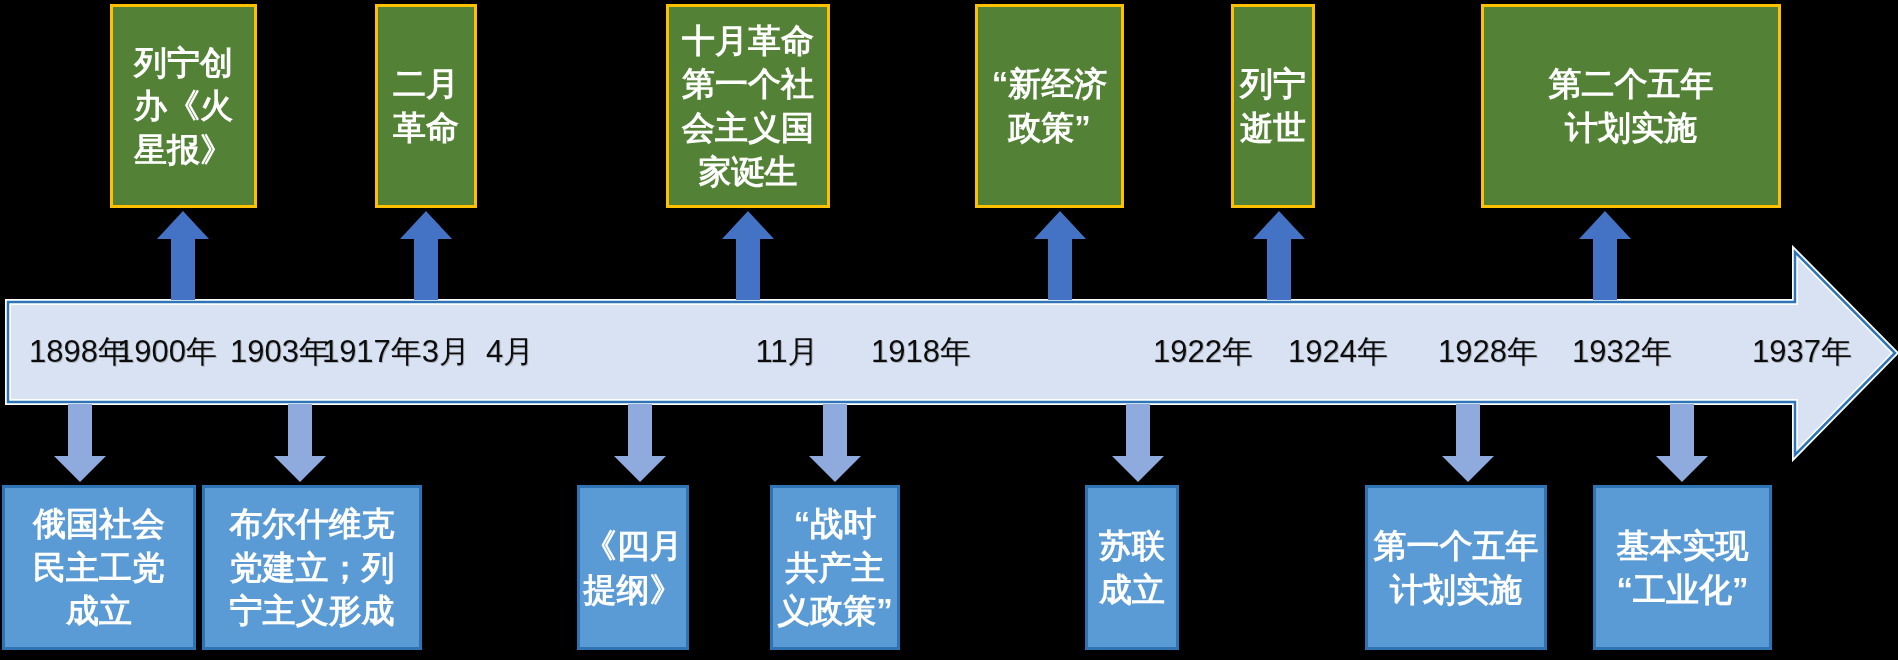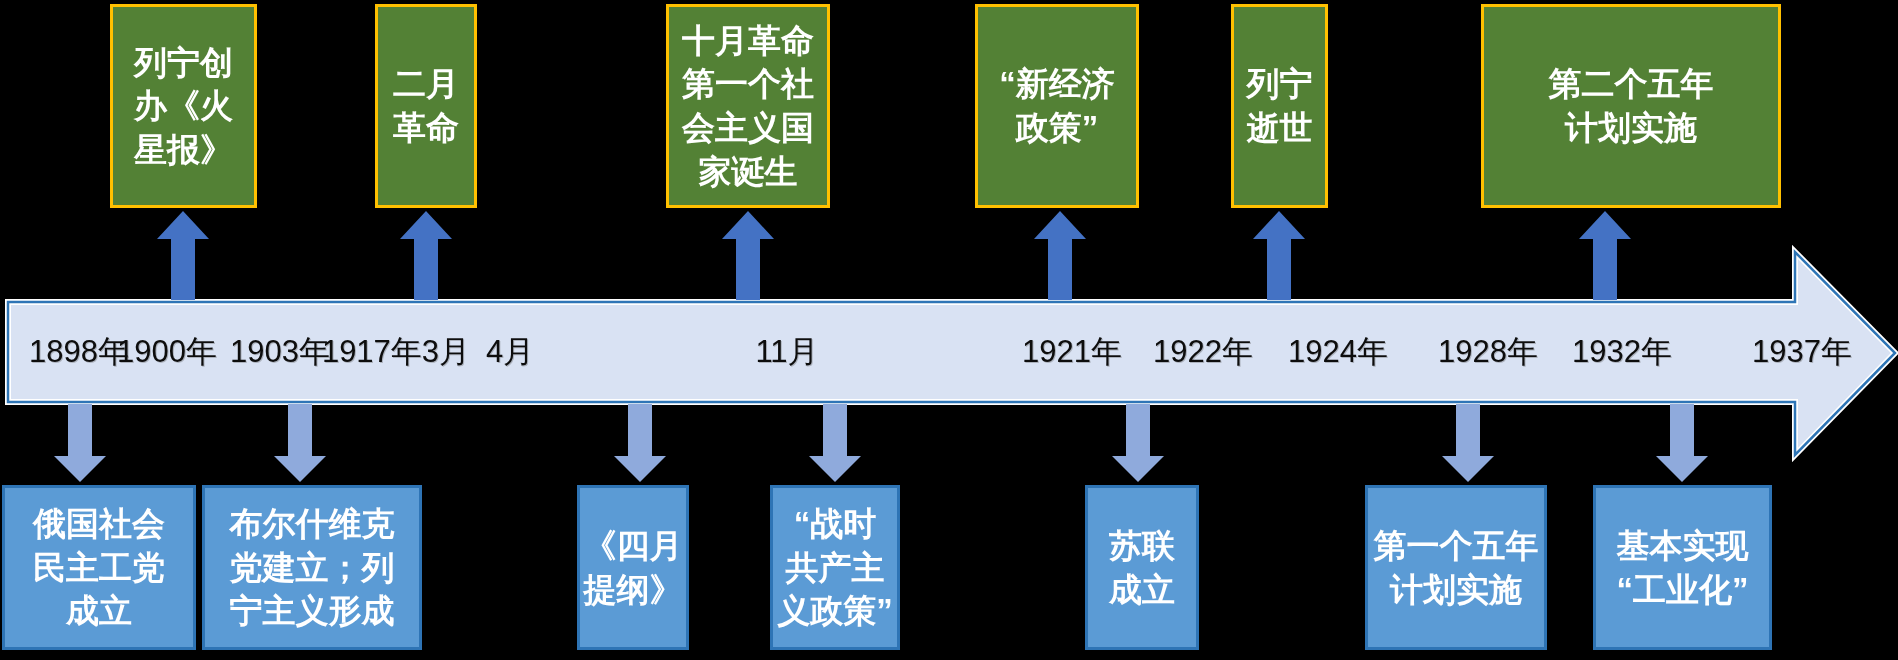--- a/index.html
+++ b/index.html
@@ -28,39 +28,39 @@
     <polygon points="8,302 1795,302 1795,252 1895,353 1795,455 1795,402 8,402" fill="#d9e2f3" stroke="#ffffff" stroke-width="6"></polygon>
     <polygon points="8,302 1795,302 1795,252 1895,353 1795,455 1795,402 8,402" fill="none" stroke="#2e75b6" stroke-width="2.5"></polygon>
   </svg>
 
   <span class="year" style="left:79px">1898年</span>
   <span class="year" style="left:167px">1900年</span>
   <span class="year" style="left:280px">1903年</span>
   <span class="year" style="left:396px">1917年3月</span>
   <span class="year" style="left:510px">4月</span>
   <span class="year" style="left:787px">11月</span>
-  <span class="year" style="left:1072px">1921年</span>
+  <span class="year" style="left:921px">1918年</span>
   <span class="year" style="left:1203px">1922年</span>
   <span class="year" style="left:1338px">1924年</span>
   <span class="year" style="left:1488px">1928年</span>
   <span class="year" style="left:1622px">1932年</span>
   <span class="year" style="left:1802px">1937年</span>
 
   <div class="ebox green" style="left:110px;width:147px">列宁创
 办《火
 星报》</div>
   <div class="ebox green" style="left:375px;width:102px">二月
 革命</div>
   <div class="ebox green" style="left:666px;width:164px">十月革命
 第一个社
 会主义国
 家诞生</div>
-  <div class="ebox green" style="left:975px;width:164px">“新经济
+  <div class="ebox green" style="left:975px;width:149px">“新经济
 政策”</div>
-  <div class="ebox green" style="left:1231px;width:97px">列宁
+  <div class="ebox green" style="left:1231px;width:84px">列宁
 逝世</div>
   <div class="ebox green" style="left:1481px;width:300px">第二个五年
 计划实施</div>
 
   <div class="arrow up" style="left:157px">
       <svg viewBox="0 0 52 89">
         <polygon points="26,0 52,28 38,28 38,89 14,89 14,28 0,28" fill="#4472c4"></polygon>
       </svg>
     </div>
   <div class="arrow up" style="left:400px">
@@ -129,20 +129,20 @@
 民主工党
 成立</div>
   <div class="ebox blue" style="left:202px;width:220px">布尔什维克
 党建立；列
 宁主义形成</div>
   <div class="ebox blue" style="left:577px;width:112px">《四月
 提纲》</div>
   <div class="ebox blue" style="left:770px;width:130px">“战时
 共产主
 义政策”</div>
-  <div class="ebox blue" style="left:1085px;width:114px">苏联
+  <div class="ebox blue" style="left:1085px;width:94px">苏联
 成立</div>
   <div class="ebox blue" style="left:1365px;width:182px">第一个五年
 计划实施</div>
   <div class="ebox blue" style="left:1593px;width:179px">基本实现
 “工业化”</div>
 
 </div>
 
 </body></html>

